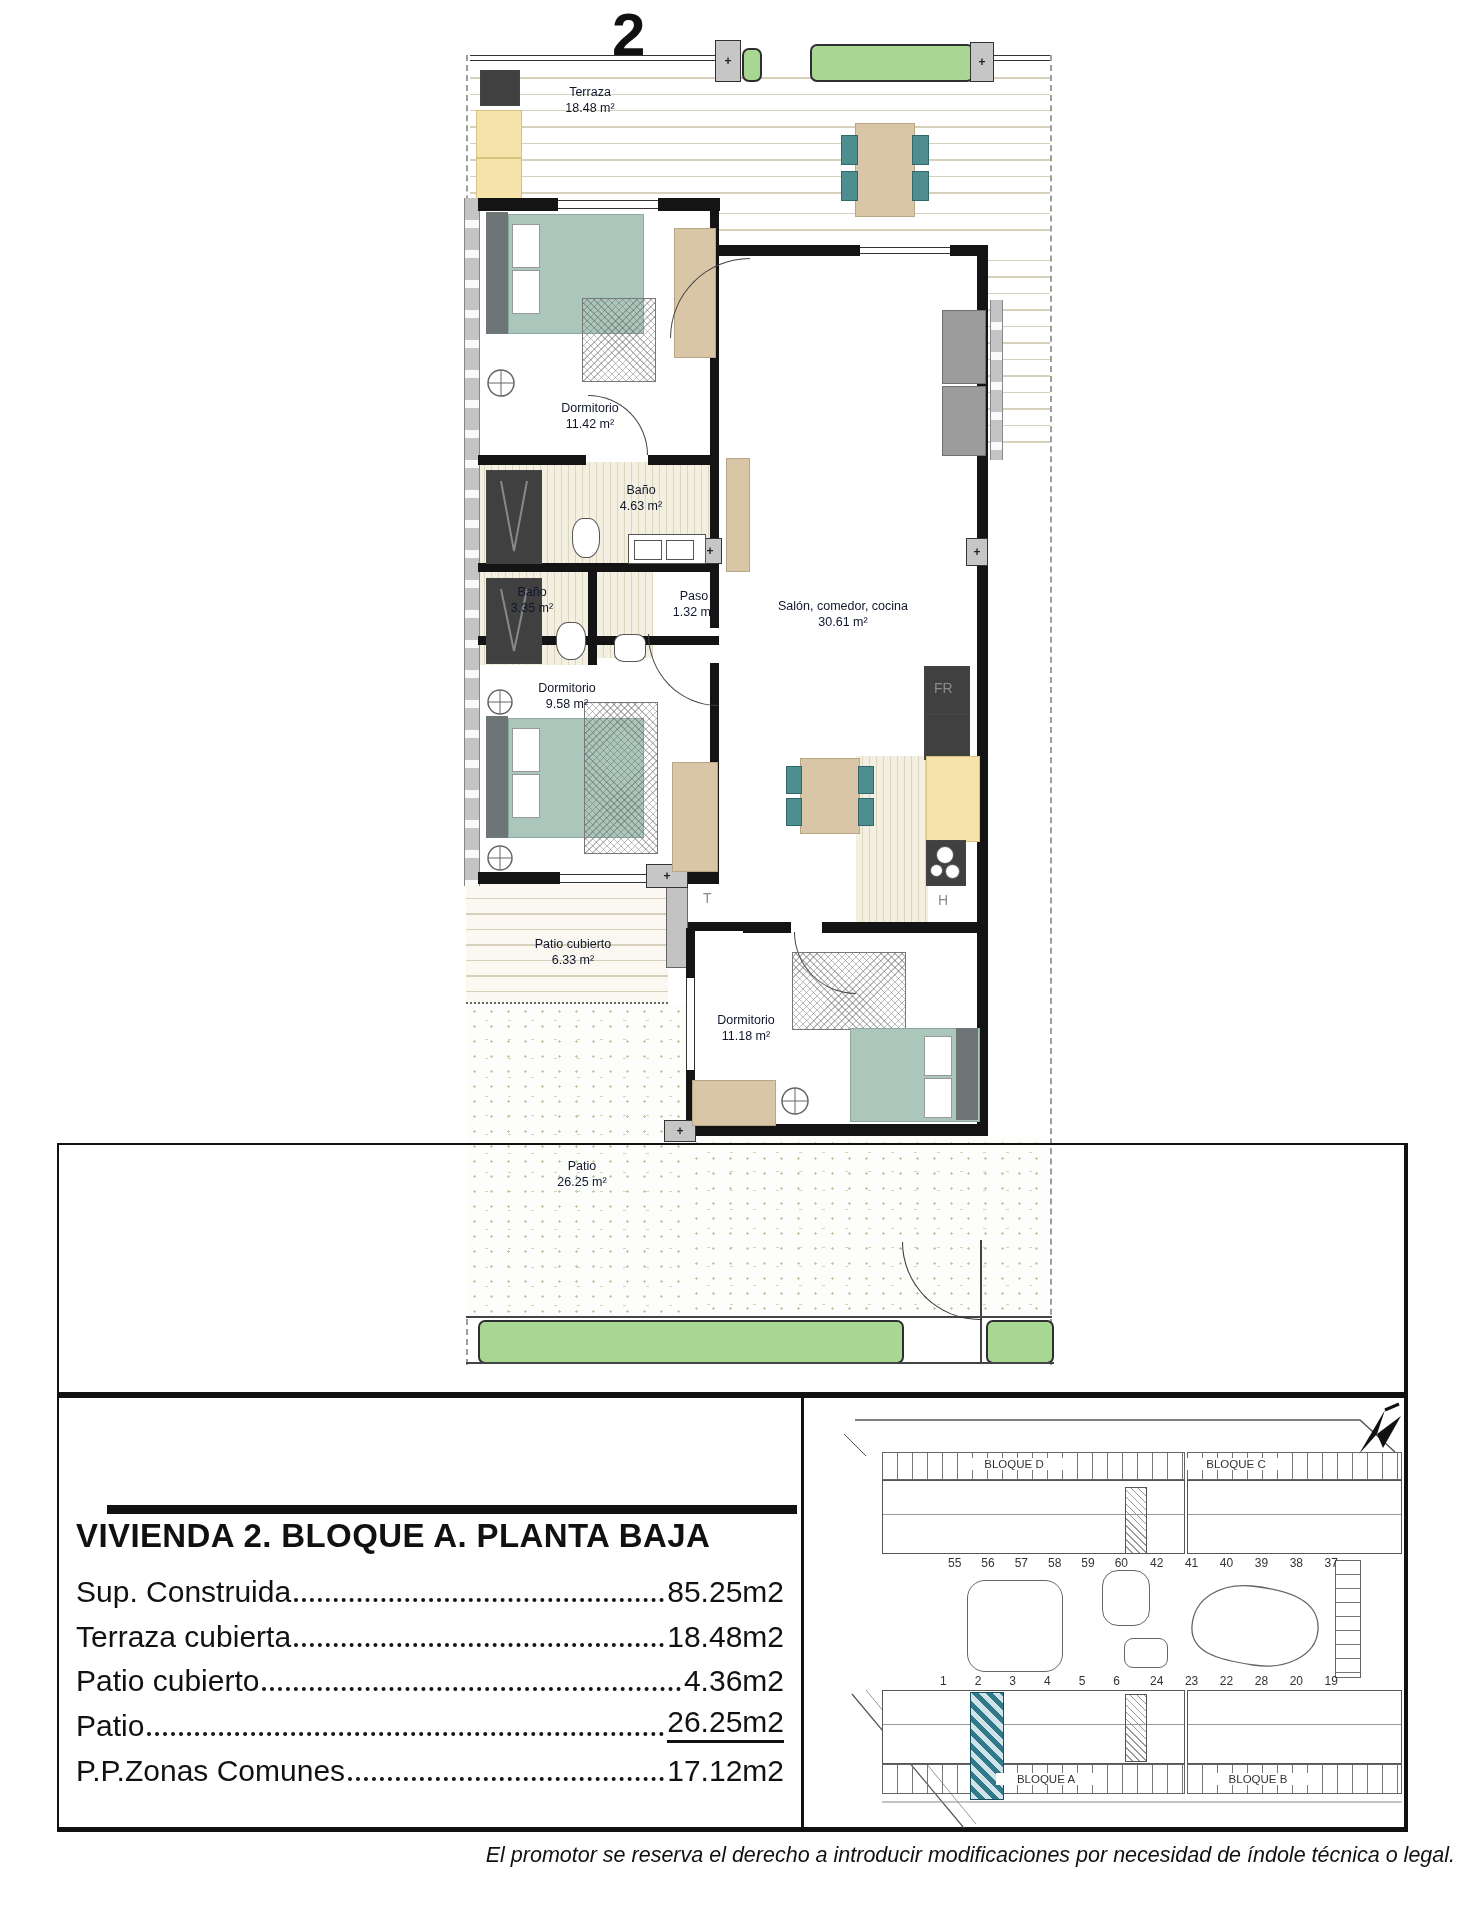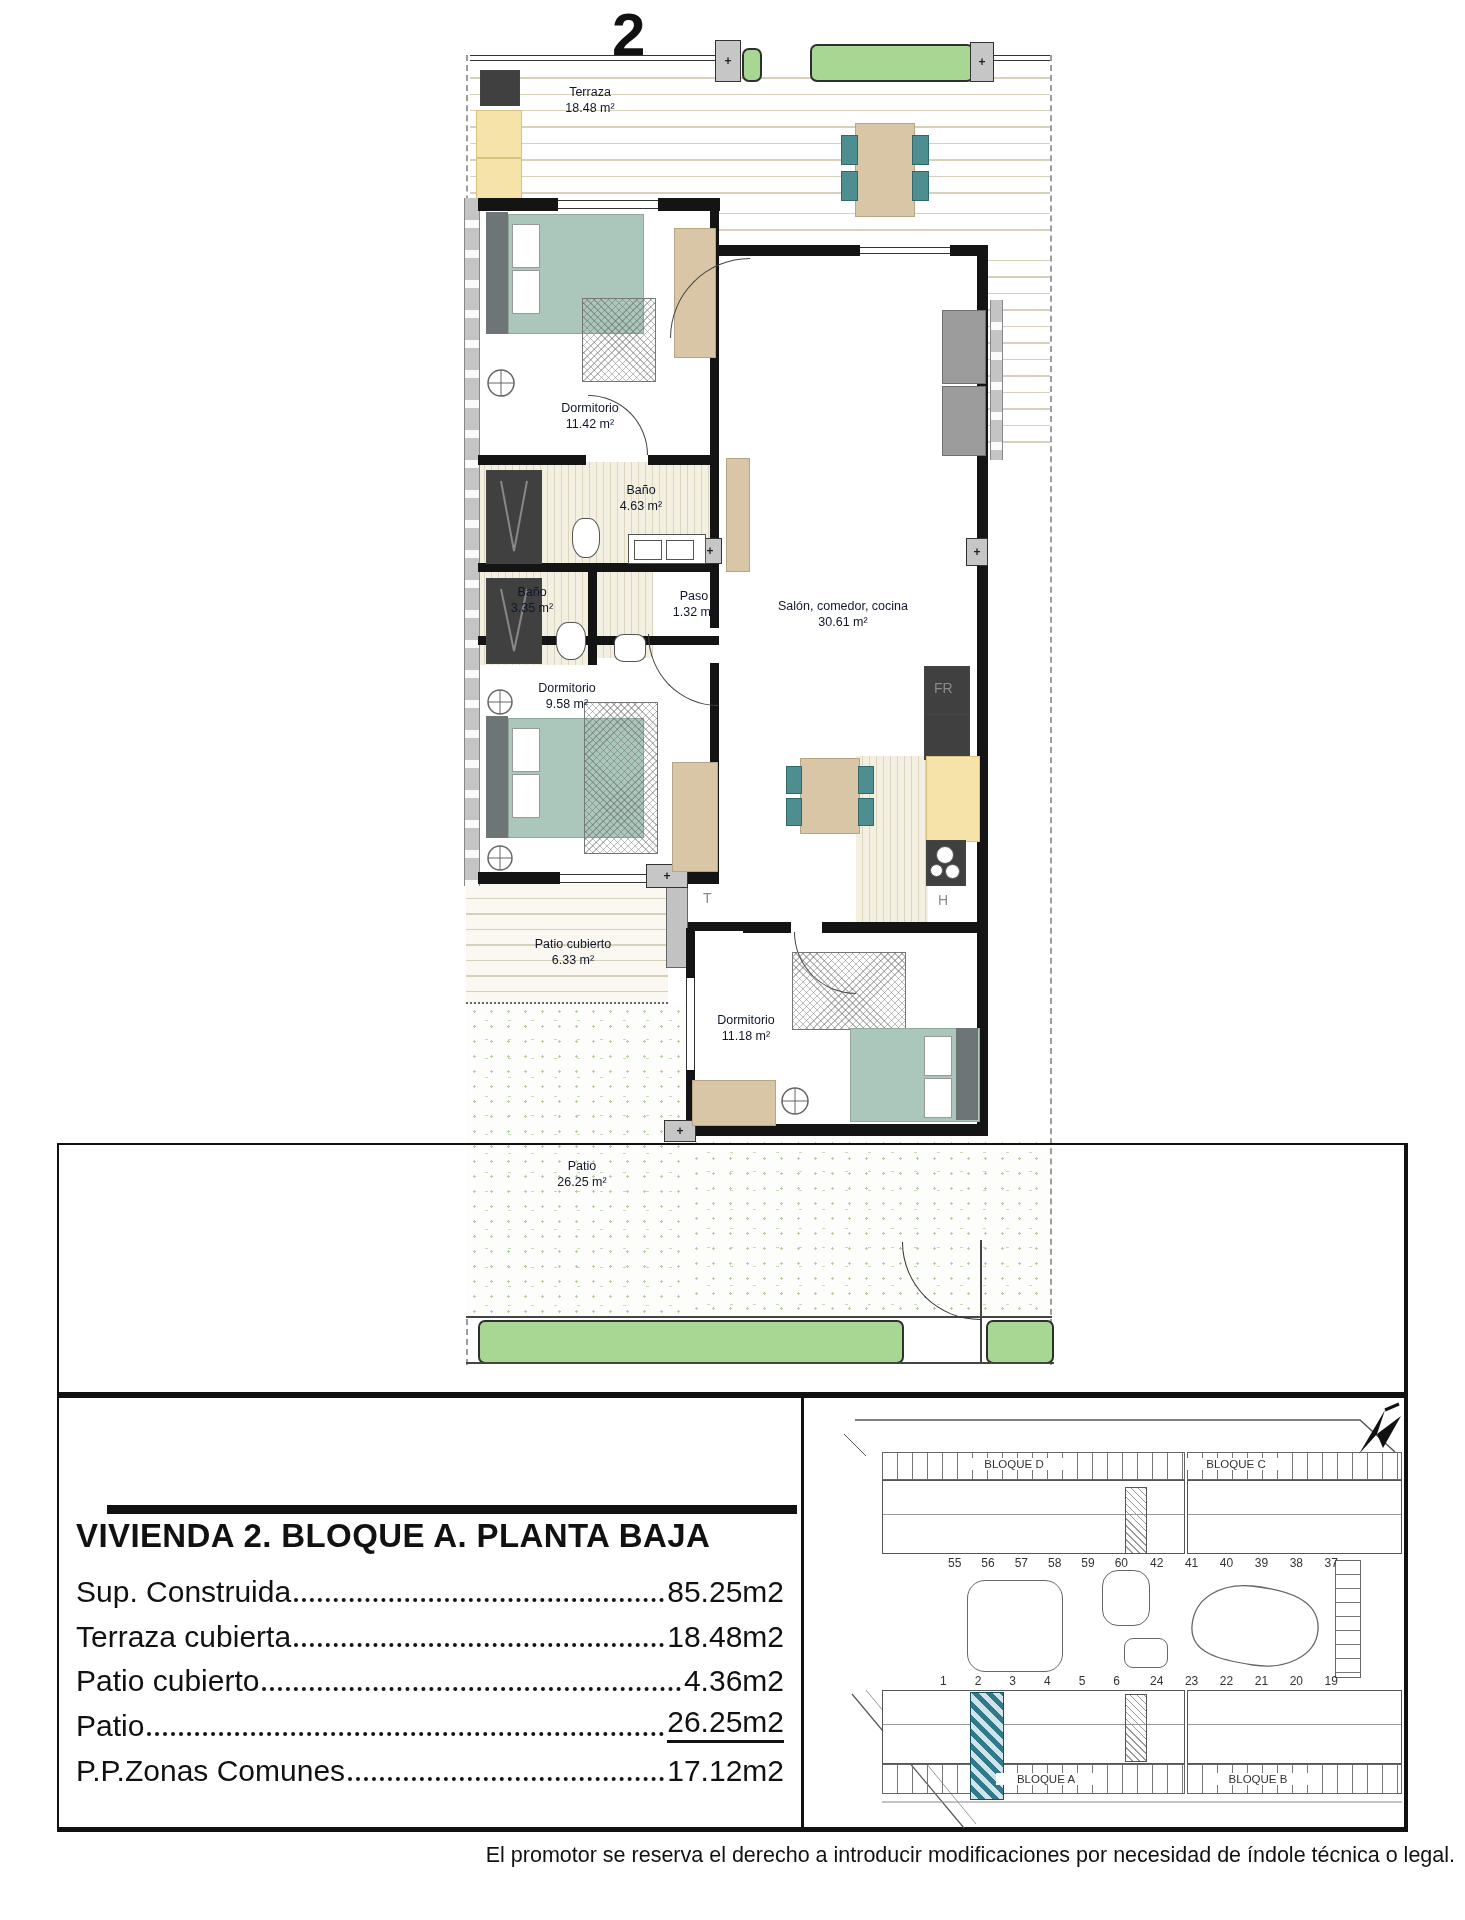--- a/index.html
+++ b/index.html
@@ -43,21 +43,21 @@
   #site{position:absolute;left:745px;top:249px;width:604px;height:438px}
   .ticksh{position:absolute;background:repeating-linear-gradient(90deg,transparent 0 14px,#777 14px 15px);border:1px solid #666;box-sizing:border-box}
   .ticksv{position:absolute;background:repeating-linear-gradient(180deg,transparent 0 13px,#777 13px 14px);border:1px solid #666;box-sizing:border-box}
   .bld{position:absolute;border:1px solid #555;box-sizing:border-box;background:#fff}
   .bld:after{content:"";position:absolute;left:0;right:0;top:46%;border-top:1px solid #999}
   .shaft{position:absolute;border:1px solid #555;background:repeating-linear-gradient(45deg,transparent 0 4px,#999 4px 5px)}
   .pool{position:absolute;border:1.3px solid #666;background:#fff}
   .numrow{position:absolute;display:flex;justify-content:space-between;font-size:12px;color:#333}
   .blq{position:absolute;width:100px;text-align:center;font-size:11.5px;color:#333;background:#fff}
   #unit-hatch{position:absolute;left:166px;top:298px;width:34px;height:108px;background:repeating-linear-gradient(45deg,#cfe4e8 0 5px,#31798a 5px 10px);border:1.6px solid #17505e;box-sizing:border-box}
-  .foot{position:absolute;right:10px;font-size:21.5px;color:#111;white-space:nowrap}
+  .foot{position:absolute;right:10px;font-style:italic;font-size:21.5px;color:#111;white-space:nowrap}
   #unit2{position:absolute;left:612px;top:0px;font-size:60px;font-weight:bold;color:#111}
 </style>
 </head>
 <body>
 
 <div id="page">
 
   <div id="unit2">2</div>
 
   <div>
@@ -324,21 +324,21 @@
           <span>2</span>
           <span>3</span>
           <span>4</span>
           <span>5</span>
           <span>6</span>
       </div>
       <div class="numrow" style="left:346px;top:280px;width:188px">
         <span>24</span>
           <span>23</span>
           <span>22</span>
-          <span>21</span>
+          <span>28</span>
           <span>20</span>
           <span>19</span>
       </div>
 
       <div class="blq" style="left:160px;top:64px">BLOQUE D</div>
       <div class="blq" style="left:382px;top:64px">BLOQUE C</div>
       <div class="blq" style="left:192px;top:379px">BLOQUE A</div>
       <div class="blq" style="left:404px;top:379px">BLOQUE B</div>
     </div>
   </div>

